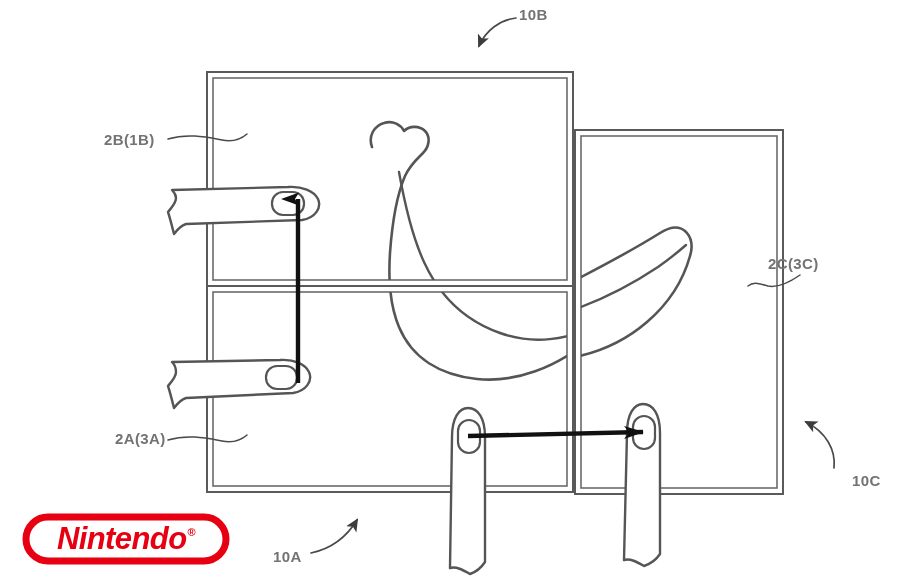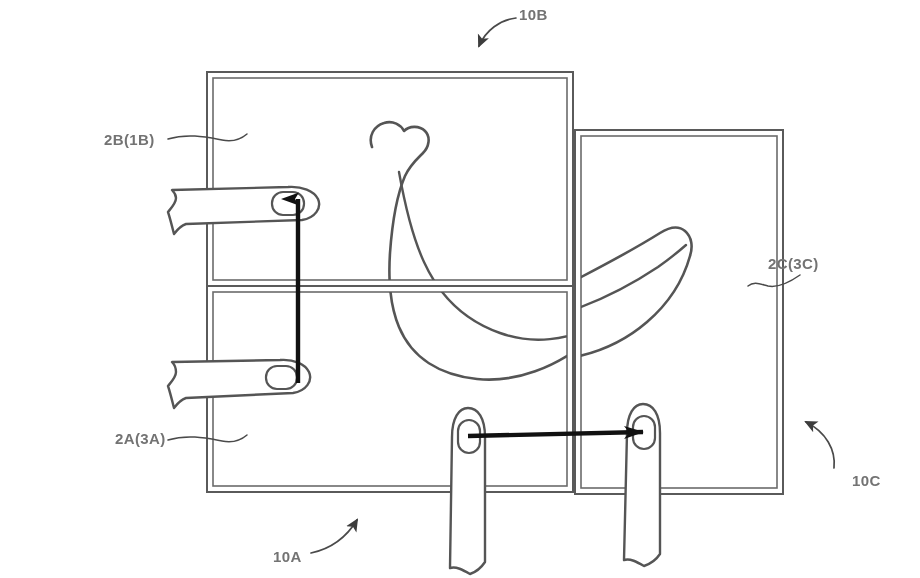--- a/index.html
+++ b/index.html
@@ -237,14 +237,23 @@
   <div class="ref-label" id="label-2a3a">2A(3A)</div>
 
   <div class="ref-label" id="label-2c3c">2C(3C)</div>
 
   <div class="ref-label" id="label-10b">10B</div>
 
   <div class="ref-label" id="label-10a">10A</div>
 
   <div class="ref-label" id="label-10c">10C</div>
 
+  <div id="nintendo-logo">
+    <svg viewBox="0 0 208 52" xmlns="http://www.w3.org/2000/svg">
+      <rect x="4" y="4" width="200" height="44" rx="22" ry="22" fill="#ffffff" stroke="#e60012" stroke-width="7"></rect>
+    </svg>
+    <div class="nin-wordmark">
+      <span>Nintendo</span>
+        <span class="nin-reg">®</span>
+    </div>
+  </div>
 
 </div>
 
 </body></html>

